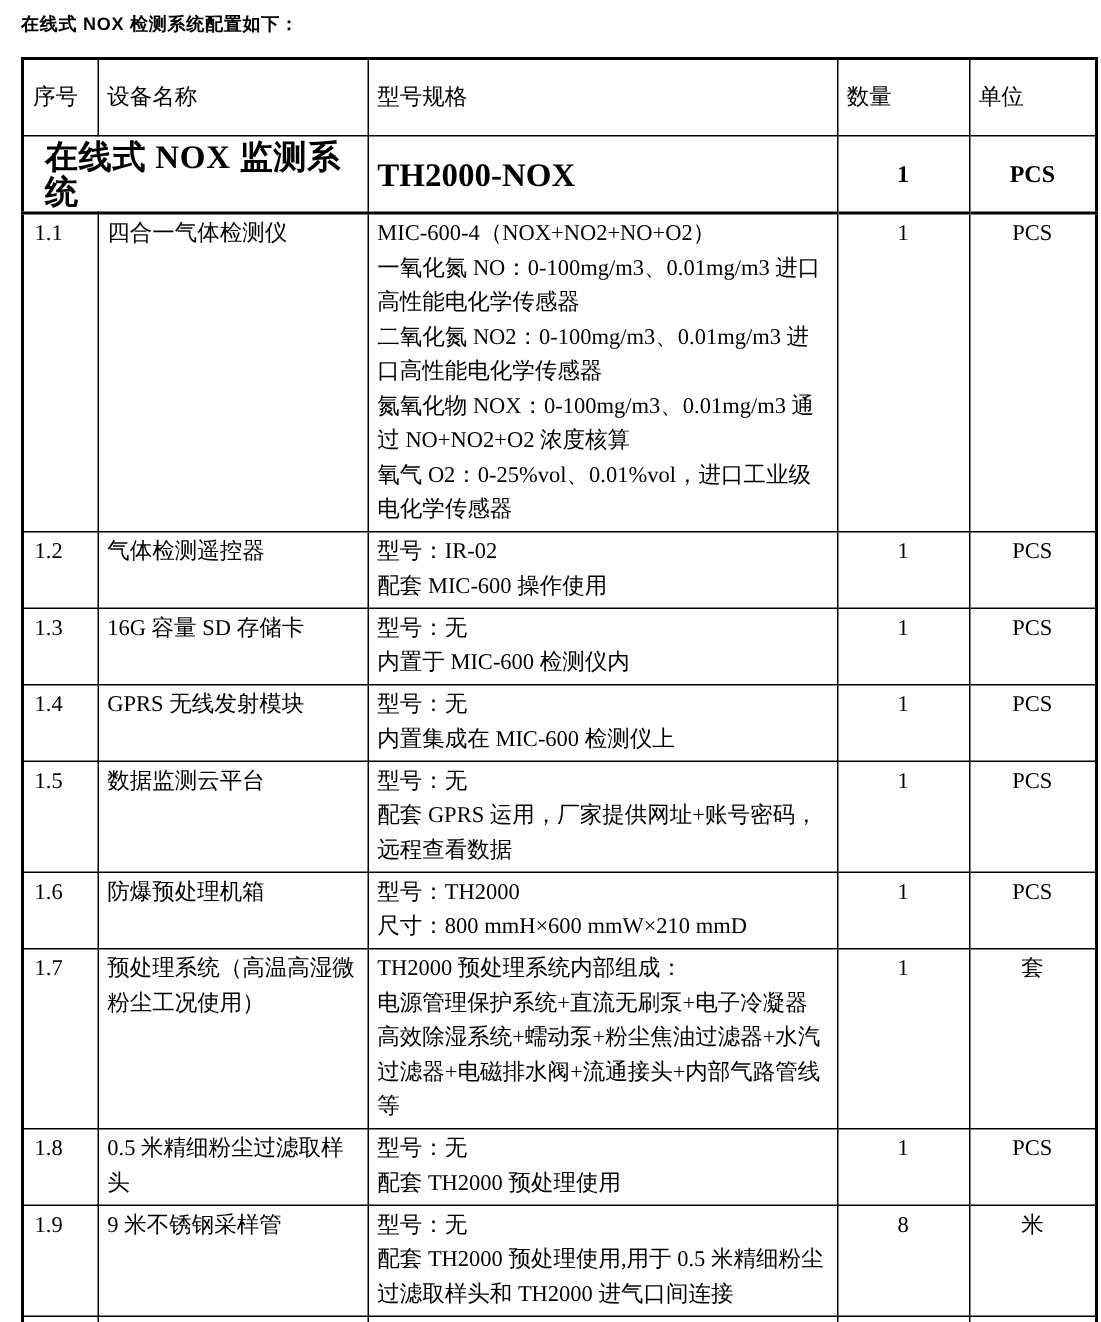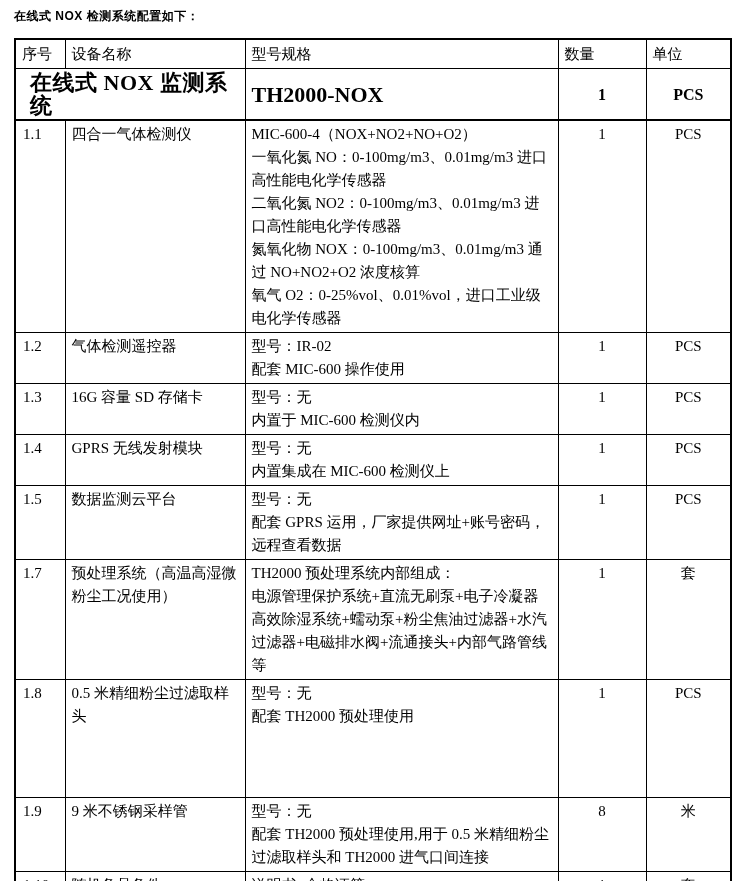--- a/index.html
+++ b/index.html
@@ -39,21 +39,21 @@
     text-align: left;
     padding: 2px 6px;
     font-size: 15px;
     line-height: 23px;
     font-weight: normal;
     overflow: hidden;
     word-break: break-word;
   }
   .cfg thead th {
     height: 25px;
-    padding: 3px 6px;
+    padding: 14px 6px;
     line-height: 22px;
   }
   .cfg .qty, .cfg .unit { text-align: center; }
   .cfg .row-no { padding-left: 7px; }
 
   
   .cfg tr.group-row td {
     height: 45px;
     vertical-align: middle;
     font-weight: bold;
@@ -147,20 +147,28 @@
         </tr>
         <tr>
           <td class="row-no">1.5</td>
           <td class="name">数据监测云平台</td>
           <td class="spec">型号：无
 配套 GPRS 运用，厂家提供网址+账号密码，远程查看数据</td>
           <td class="qty">1</td>
           <td class="unit">PCS</td>
         </tr>
         <tr>
+          <td class="row-no">1.6</td>
+          <td class="name">防爆预处理机箱</td>
+          <td class="spec">型号：TH2000
+尺寸：800 mmH×600 mmW×210 mmD</td>
+          <td class="qty">1</td>
+          <td class="unit">PCS</td>
+        </tr>
+        <tr>
           <td class="row-no">1.7</td>
           <td class="name">预处理系统（高温高湿微粉尘工况使用）</td>
           <td class="spec">TH2000 预处理系统内部组成：
 电源管理保护系统+直流无刷泵+电子冷凝器高效除湿系统+蠕动泵+粉尘焦油过滤器+水汽过滤器+电磁排水阀+流通接头+内部气路管线等</td>
           <td class="qty">1</td>
           <td class="unit">套</td>
         </tr>
         <tr>
           <td class="row-no">1.8</td>
           <td class="name">0.5 米精细粉尘过滤取样头</td>

